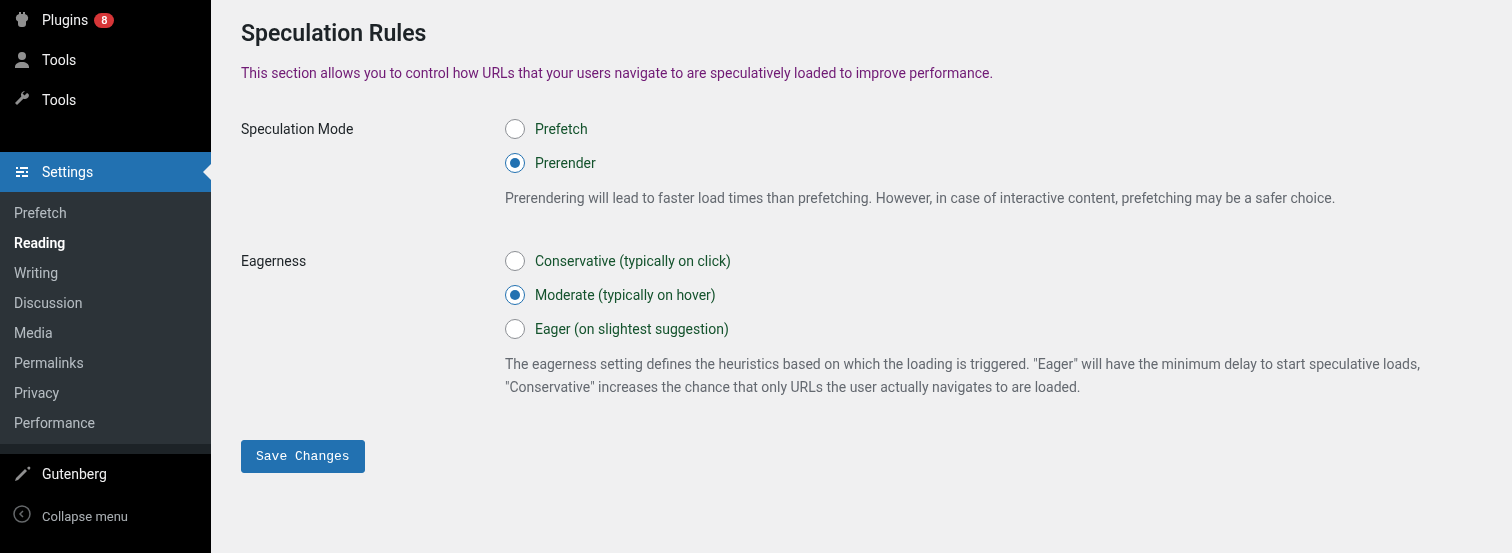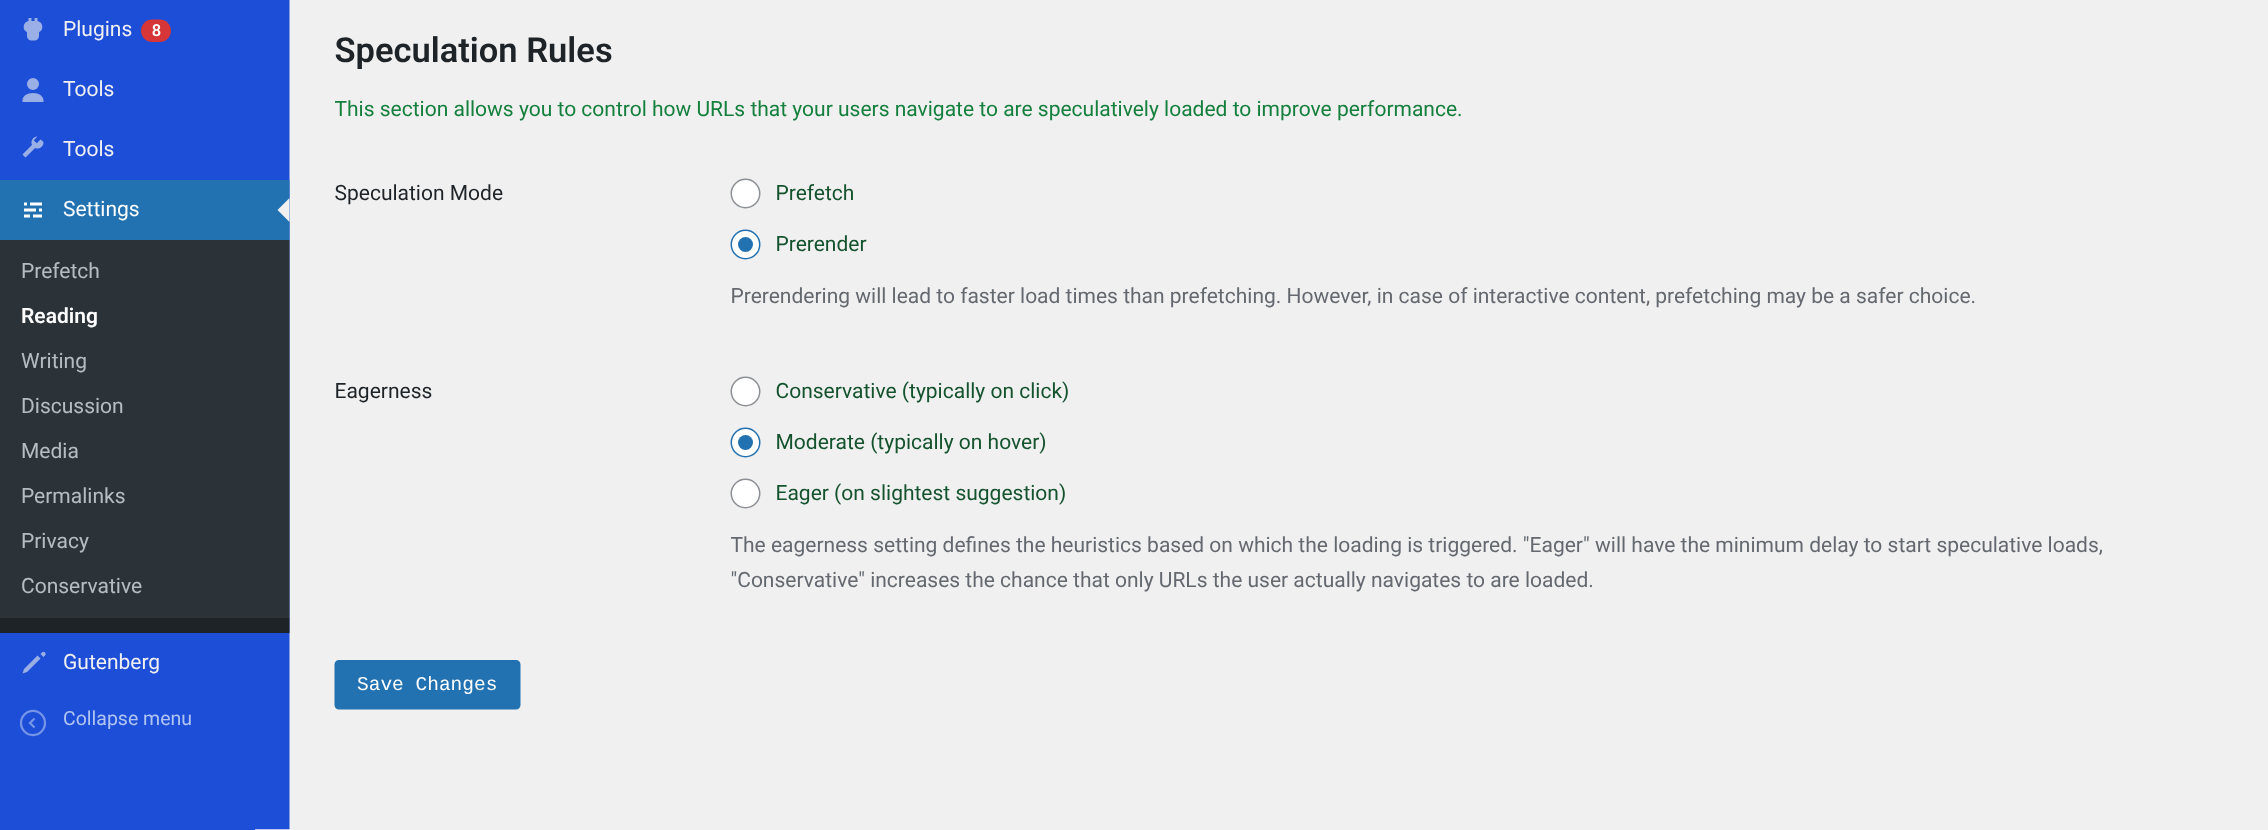--- a/index.html
+++ b/index.html
@@ -7,37 +7,38 @@
       font-family: -apple-system, BlinkMacSystemFont, "Segoe UI", Roboto, Oxygen-Sans, Ubuntu, Cantarell, "Helvetica Neue", sans-serif;
       background: #f0f0f1;
       color: #3c434a;
       font-size: 14px;
     }
     .wrap {
       display: flex;
       min-height: 553px;
     }
     .sidebar {
-      width: 193px;
-      background: #1d4ed8;
+      width: 211px;
+      background: #000000;
       color: #f0f0f1;
       flex-shrink: 0;
     }
     .menu-item {
       display: flex;
       align-items: center;
       padding: 10px 12px;
       color: #f0f0f1;
       cursor: pointer;
       font-size: 14px;
       position: relative;
     }
     .menu-item.active {
       background: #2271b1;
       color: #fff;
+      margin-top: 32px;
     }
     .menu-item.active::after {
       content: "";
       position: absolute;
       right: 0;
       top: 50%;
       transform: translateY(-50%);
       width: 0;
       height: 0;
       border-top: 8px solid transparent;
@@ -73,41 +74,41 @@
       cursor: pointer;
       font-size: 14px;
     }
     .submenu-item.current {
       color: #fff;
       font-weight: 600;
     }
     .menu-sep { height: 10px; background: #1d2327;}
     .collapse-item {
       display: flex;
-      align-items: flex-start;
+      align-items: flex-end;
       padding: 10px 12px;
       color: rgba(240,246,252,0.7);
       cursor: pointer;
       font-size: 13px;
     }
     .collapse-item .menu-icon { opacity: 0.6; }
 
     .content {
       flex: 1;
       padding: 20px 30px 23px 30px;
       max-width: 1320px;
     }
     h2.section-title {
       font-size: 23px;
       font-weight: 600;
       color: #1d2327;
       margin-bottom: 18px;
     }
     .section-desc {
-      color: #15803d;
+      color: #701a75;
       font-size: 14px;
       margin-bottom: 38px;
     }
     .form-row {
       display: flex;
       margin-bottom: 42px;
     }
     .form-label {
       width: 264px;
       font-weight: 400;
@@ -210,21 +211,21 @@
     </div>
 
     <div class="submenu">
       <div class="submenu-item">Prefetch</div>
       <div class="submenu-item current">Reading</div>
       <div class="submenu-item">Writing</div>
       <div class="submenu-item">Discussion</div>
       <div class="submenu-item">Media</div>
       <div class="submenu-item">Permalinks</div>
       <div class="submenu-item">Privacy</div>
-      <div class="submenu-item">Conservative</div>
+      <div class="submenu-item">Performance</div>
     </div>
 
     <div class="menu-sep"></div>
 
     <div class="menu-item">
       <span class="menu-icon">
         <svg width="20" height="20" viewBox="0 0 20 20" fill="currentColor">
             <path d="M3 17l3-1 9-9-2-2-9 9-1 3zm12-13l2 2 1-1a1.4 1.4 0 00-2-2l-1 1z"></path>
           </svg>
       </span>

